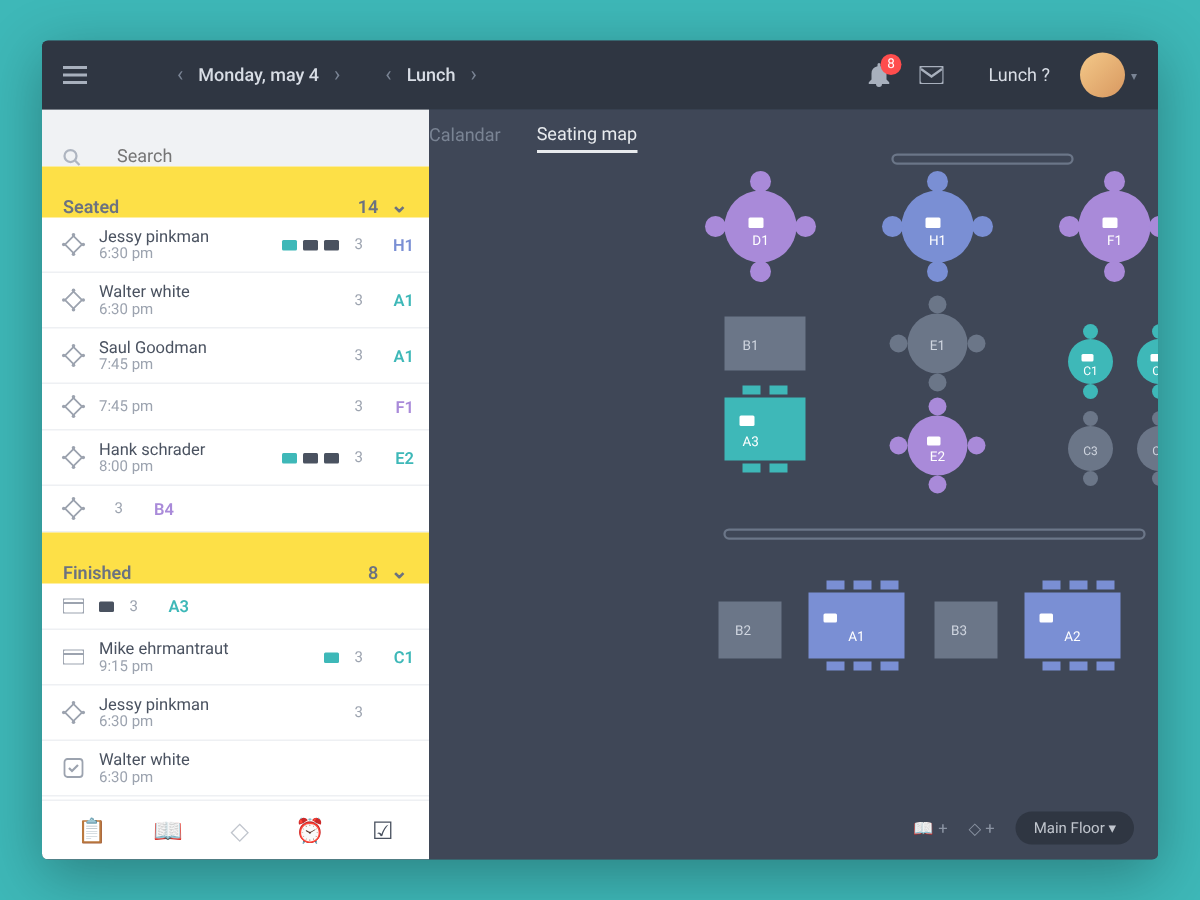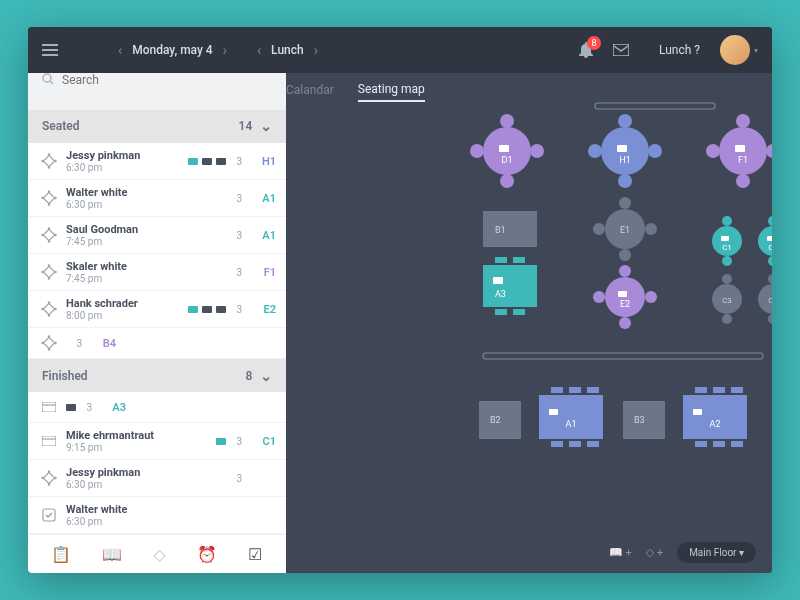--- a/index.html
+++ b/index.html
@@ -13,30 +13,30 @@
 .nav-label{color:#d8dde5;font-weight:500}
 .spacer{flex:1}
 .bell{position:relative;margin-right:20px;cursor:pointer}
 .badge{position:absolute;top:-6px;right:-8px;background:#ff4d4d;color:#fff;border-radius:50%;font-size:9px;width:14px;height:14px;display:flex;align-items:center;justify-content:center}
 .mail{margin-right:30px;cursor:pointer}
 .help{margin-right:20px;cursor:pointer;color:#d8dde5}
 .avatar{width:30px;height:30px;border-radius:50%;background:linear-gradient(135deg,#f4c989,#d89860);display:inline-block}
 .avatar-wrap{display:flex;align-items:center;gap:4px;cursor:pointer}
 .body{flex:1;display:flex;overflow:hidden}
 .sidebar{width:258px;background:#fff;display:flex;flex-direction:column;overflow:hidden}
-.search{height:38px;background:#f0f2f4;display:flex;align-items:flex-start;padding:0 14px;gap:8px;color:#aeb5c0;font-size:12px}
+.search{height:38px;background:#f0f2f4;display:flex;align-items:flex-end;padding:0 14px;gap:24px;color:#aeb5c0;font-size:12px}
 .search input{border:0;background:transparent;outline:0;font-size:12px;flex:1}
-.section-head{height:34px;background:#e5e5e5;display:flex;align-items:center;padding:0 14px;font-size:12px;color:#6b7280;font-weight:600}
+.section-head{height:34px;background:#fde047;display:flex;align-items:flex-end;padding:0 14px;font-size:12px;color:#6b7280;font-weight:600}
 .section-head .count{margin-left:auto;margin-right:8px}
 .section-head .arrow{cursor:pointer;font-size:14px}
 .list{flex:0 0 auto}
 .row{display:flex;align-items:center;padding:6px 10px 6px 12px;border-bottom:1px solid #eef0f3;font-size:11px;color:#6b7280;cursor:pointer}
 .row-icon{width:18px;height:18px;margin-right:8px;display:flex;align-items:center;justify-content:center}
 .row-main{flex:1;min-width:0}
-.row-name{color:#4a5260;font-weight:700;font-size:11px}
+.row-name{color:#4a5260;font-weight:400;font-size:11px}
 .row-time{color:#9ca3af;font-size:10px}
 .row-tags{display:flex;gap:4px;margin-right:6px}
 .tag{width:10px;height:7px;background:#4a5260;border-radius:1px}
 .tag.teal{background:#3eb8b8}
 .row-count{color:#9ca3af;font-size:10px;margin-right:8px;width:10px;text-align:right}
 .row-table{width:26px;font-size:11px;font-weight:600;text-align:right}
 .tbl-A{color:#3eb8b8}.tbl-H{color:#7a8fd4}.tbl-F{color:#a98ad9}
 .sidebar-footer{margin-top:auto;height:40px;border-top:1px solid #eef0f3;display:flex;align-items:center;justify-content:space-around;padding:0 8px}
 .sidebar-footer div{cursor:pointer;color:#c0c5cd}
 .main{flex:1;background:#3f4757;display:flex;flex-direction:row;position:relative}
@@ -167,21 +167,20 @@
             <div class="row-icon">
               <svg width="16" height="16" viewBox="0 0 16 16">
                 <rect x="4" y="4" width="8" height="8" fill="none" stroke="#9ca3af" stroke-width="1.2" transform="rotate(45 8 8)"></rect>
                 <circle cx="8" cy="1.5" r="1.2" fill="#9ca3af"></circle>
                 <circle cx="8" cy="14.5" r="1.2" fill="#9ca3af"></circle>
                 <circle cx="1.5" cy="8" r="1.2" fill="#9ca3af"></circle>
                 <circle cx="14.5" cy="8" r="1.2" fill="#9ca3af"></circle>
               </svg>
             </div>
             <div class="row-main">
-              <div class="row-name">Skaler white</div>
               <div class="row-time">7:45 pm</div>
             </div>
             <div class="row-tags"></div>
             <div class="row-count">3</div>
             <div class="row-table tbl-F">F1</div>
           </div>
           <div class="row">
             <div class="row-icon">
               <svg width="16" height="16" viewBox="0 0 16 16">
                 <rect x="4" y="4" width="8" height="8" fill="none" stroke="#9ca3af" stroke-width="1.2" transform="rotate(45 8 8)"></rect>

